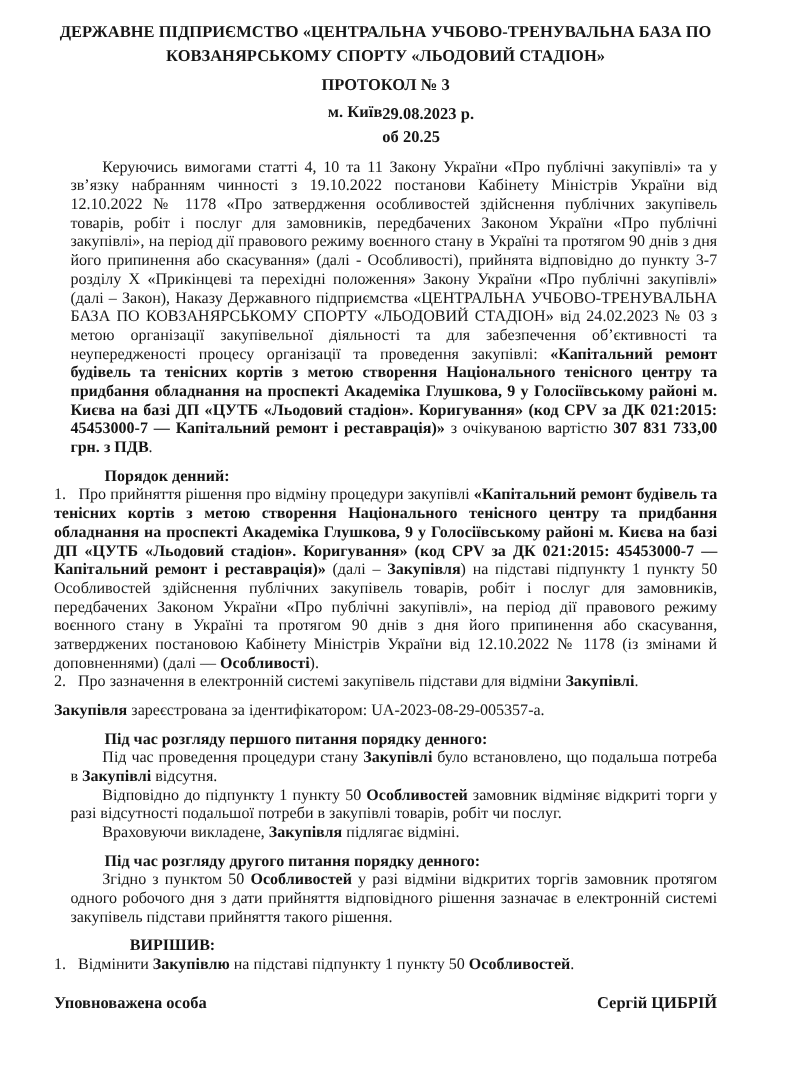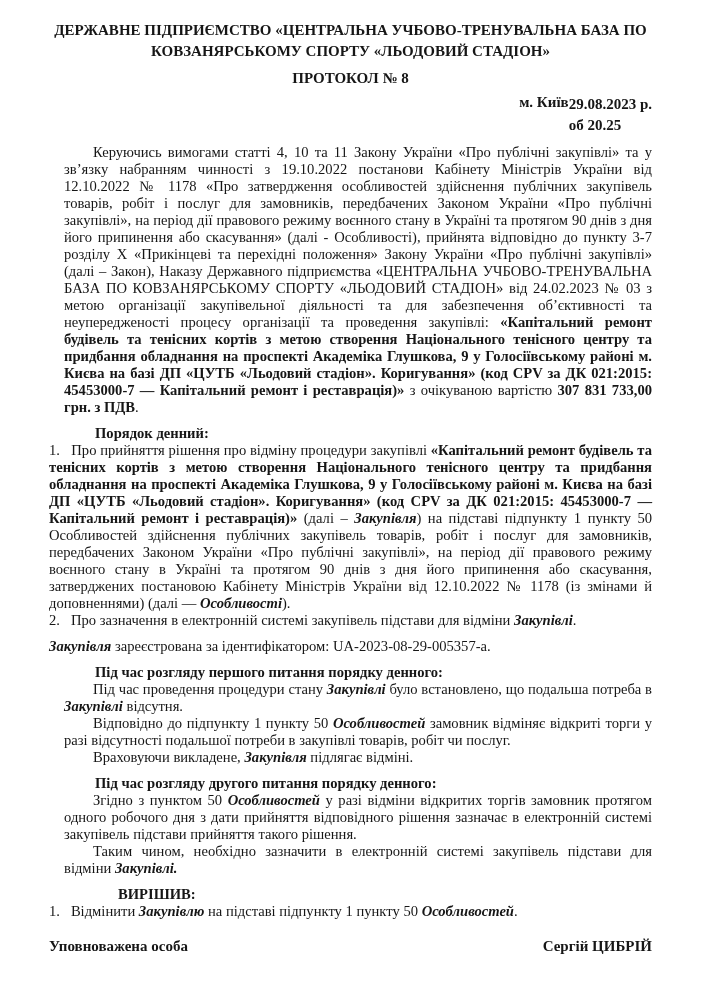--- a/index.html
+++ b/index.html
@@ -37,21 +37,21 @@
     line-height: 21px;
   }
   .doc-header .protocol-subtitle {
     font-weight: bold;
     text-align: center;
     font-size: 15px;
     line-height: 21px;
   }
   .place-date-row {
     display: flex;
-    justify-content: flex-end;
+    justify-content: center;
     align-items: flex-start;
     margin-top: 5px;
     font-weight: bold;
     font-size: 15px;
     margin-left: 28px;
   }
   .date-block div {
     line-height: 21px;
     text-align: left;
   }
@@ -61,38 +61,38 @@
   }
   .doc-body p {
     margin: 0;
     text-align: justify;
   }
   .doc-body p.indent { text-indent: 29px; margin-left: 15px; }
   .doc-body p.heading { font-weight: bold; text-align: left; margin-left: 46px; }
   .doc-body p.space { margin-top: 9px; }
   .doc-body p.pad { padding-left: 23px; }
   .run-b { font-weight: bold; }
-  .run-bi { font-weight: bold; font-style: italic; }
+  .run-bi { font-weight: bold; }
   
   .doc-footer {
     display: flex;
     justify-content: space-between;
     font-weight: bold;
     margin-top: 18px;
     font-size: 15px;
   }
 </style>
 </head>
 <body>
 
 <div class="page">
 
   <div class="doc-header">
     <div class="org-name">ДЕРЖАВНЕ ПІДПРИЄМСТВО «ЦЕНТРАЛЬНА УЧБОВО-ТРЕНУВАЛЬНА БАЗА ПО КОВЗАНЯРСЬКОМУ СПОРТУ «ЛЬОДОВИЙ СТАДІОН»</div>
-    <div class="protocol-title">ПРОТОКОЛ № 8</div>
+    <div class="protocol-title">ПРОТОКОЛ № 3</div>
     <div class="place-date-row">
       <div class="city">м. Київ</div>
       <div class="date-block">
         <div>29.08.2023 р.</div>
         <div>об 20.25</div>
       </div>
     </div>
   </div>
 
   <div class="doc-body">
@@ -100,21 +100,20 @@
       <p class="heading space"><span>Порядок денний:</span></p>
       <p><span>1.&nbsp;&nbsp;&nbsp;Про прийняття рішення про відміну процедури закупівлі </span><span class="run-b">«Капітальний ремонт будівель та тенісних кортів з метою створення Національного тенісного центру та придбання обладнання на проспекті Академіка Глушкова, 9 у Голосіївському районі м. Києва на базі ДП «ЦУТБ «Льодовий стадіон». Коригування» (код CPV за ДК 021:2015: 45453000-7 — Капітальний ремонт і реставрація)»</span><span> (далі – </span><span class="run-bi">Закупівля</span><span>) на підставі підпункту 1 пункту 50 Особливостей здійснення публічних закупівель товарів, робіт і послуг для замовників, передбачених Законом України «Про публічні закупівлі», на період дії правового режиму воєнного стану в Україні та протягом 90 днів з дня його припинення або скасування, затверджених постановою Кабінету Міністрів України від 12.10.2022 № 1178 (із змінами й доповненнями) (далі — </span><span class="run-bi">Особливості</span><span>).</span></p>
       <p><span>2.&nbsp;&nbsp;&nbsp;Про зазначення в електронній системі закупівель підстави для відміни </span><span class="run-bi">Закупівлі</span><span>.</span></p>
       <p class="space"><span class="run-bi">Закупівля</span><span> зареєстрована за ідентифікатором: UA-2023-08-29-005357-a.</span></p>
       <p class="heading space"><span>Під час розгляду першого питання порядку денного:</span></p>
       <p class="indent"><span>Під час проведення процедури стану </span><span class="run-bi">Закупівлі</span><span> було встановлено, що подальша потреба в </span><span class="run-bi">Закупівлі</span><span> відсутня.</span></p>
       <p class="indent"><span>Відповідно до підпункту 1 пункту 50 </span><span class="run-bi">Особливостей</span><span> замовник відміняє відкриті торги у разі відсутності подальшої потреби в закупівлі товарів, робіт чи послуг.</span></p>
       <p class="indent"><span>Враховуючи викладене, </span><span class="run-bi">Закупівля</span><span> підлягає відміні.</span></p>
       <p class="heading space"><span>Під час розгляду другого питання порядку денного:</span></p>
       <p class="indent"><span>Згідно з пунктом 50 </span><span class="run-bi">Особливостей</span><span> у разі відміни відкритих торгів замовник протягом одного робочого дня з дати прийняття відповідного рішення зазначає в електронній системі закупівель підстави прийняття такого рішення.</span></p>
-      <p class="indent"><span>Таким чином, необхідно зазначити в електронній системі закупівель підстави для відміни </span><span class="run-bi">Закупівлі.</span></p>
       <p class="heading space pad"><span>ВИРІШИВ:</span></p>
       <p><span>1.&nbsp;&nbsp;&nbsp;Відмінити </span><span class="run-bi">Закупівлю</span><span> на підставі підпункту 1 пункту 50 </span><span class="run-bi">Особливостей</span><span>.</span></p>
     </div>
 
   <div class="doc-footer">
     <div>Уповноважена особа</div>
     <div>Сергій ЦИБРІЙ</div>
   </div>
 
 </div>

